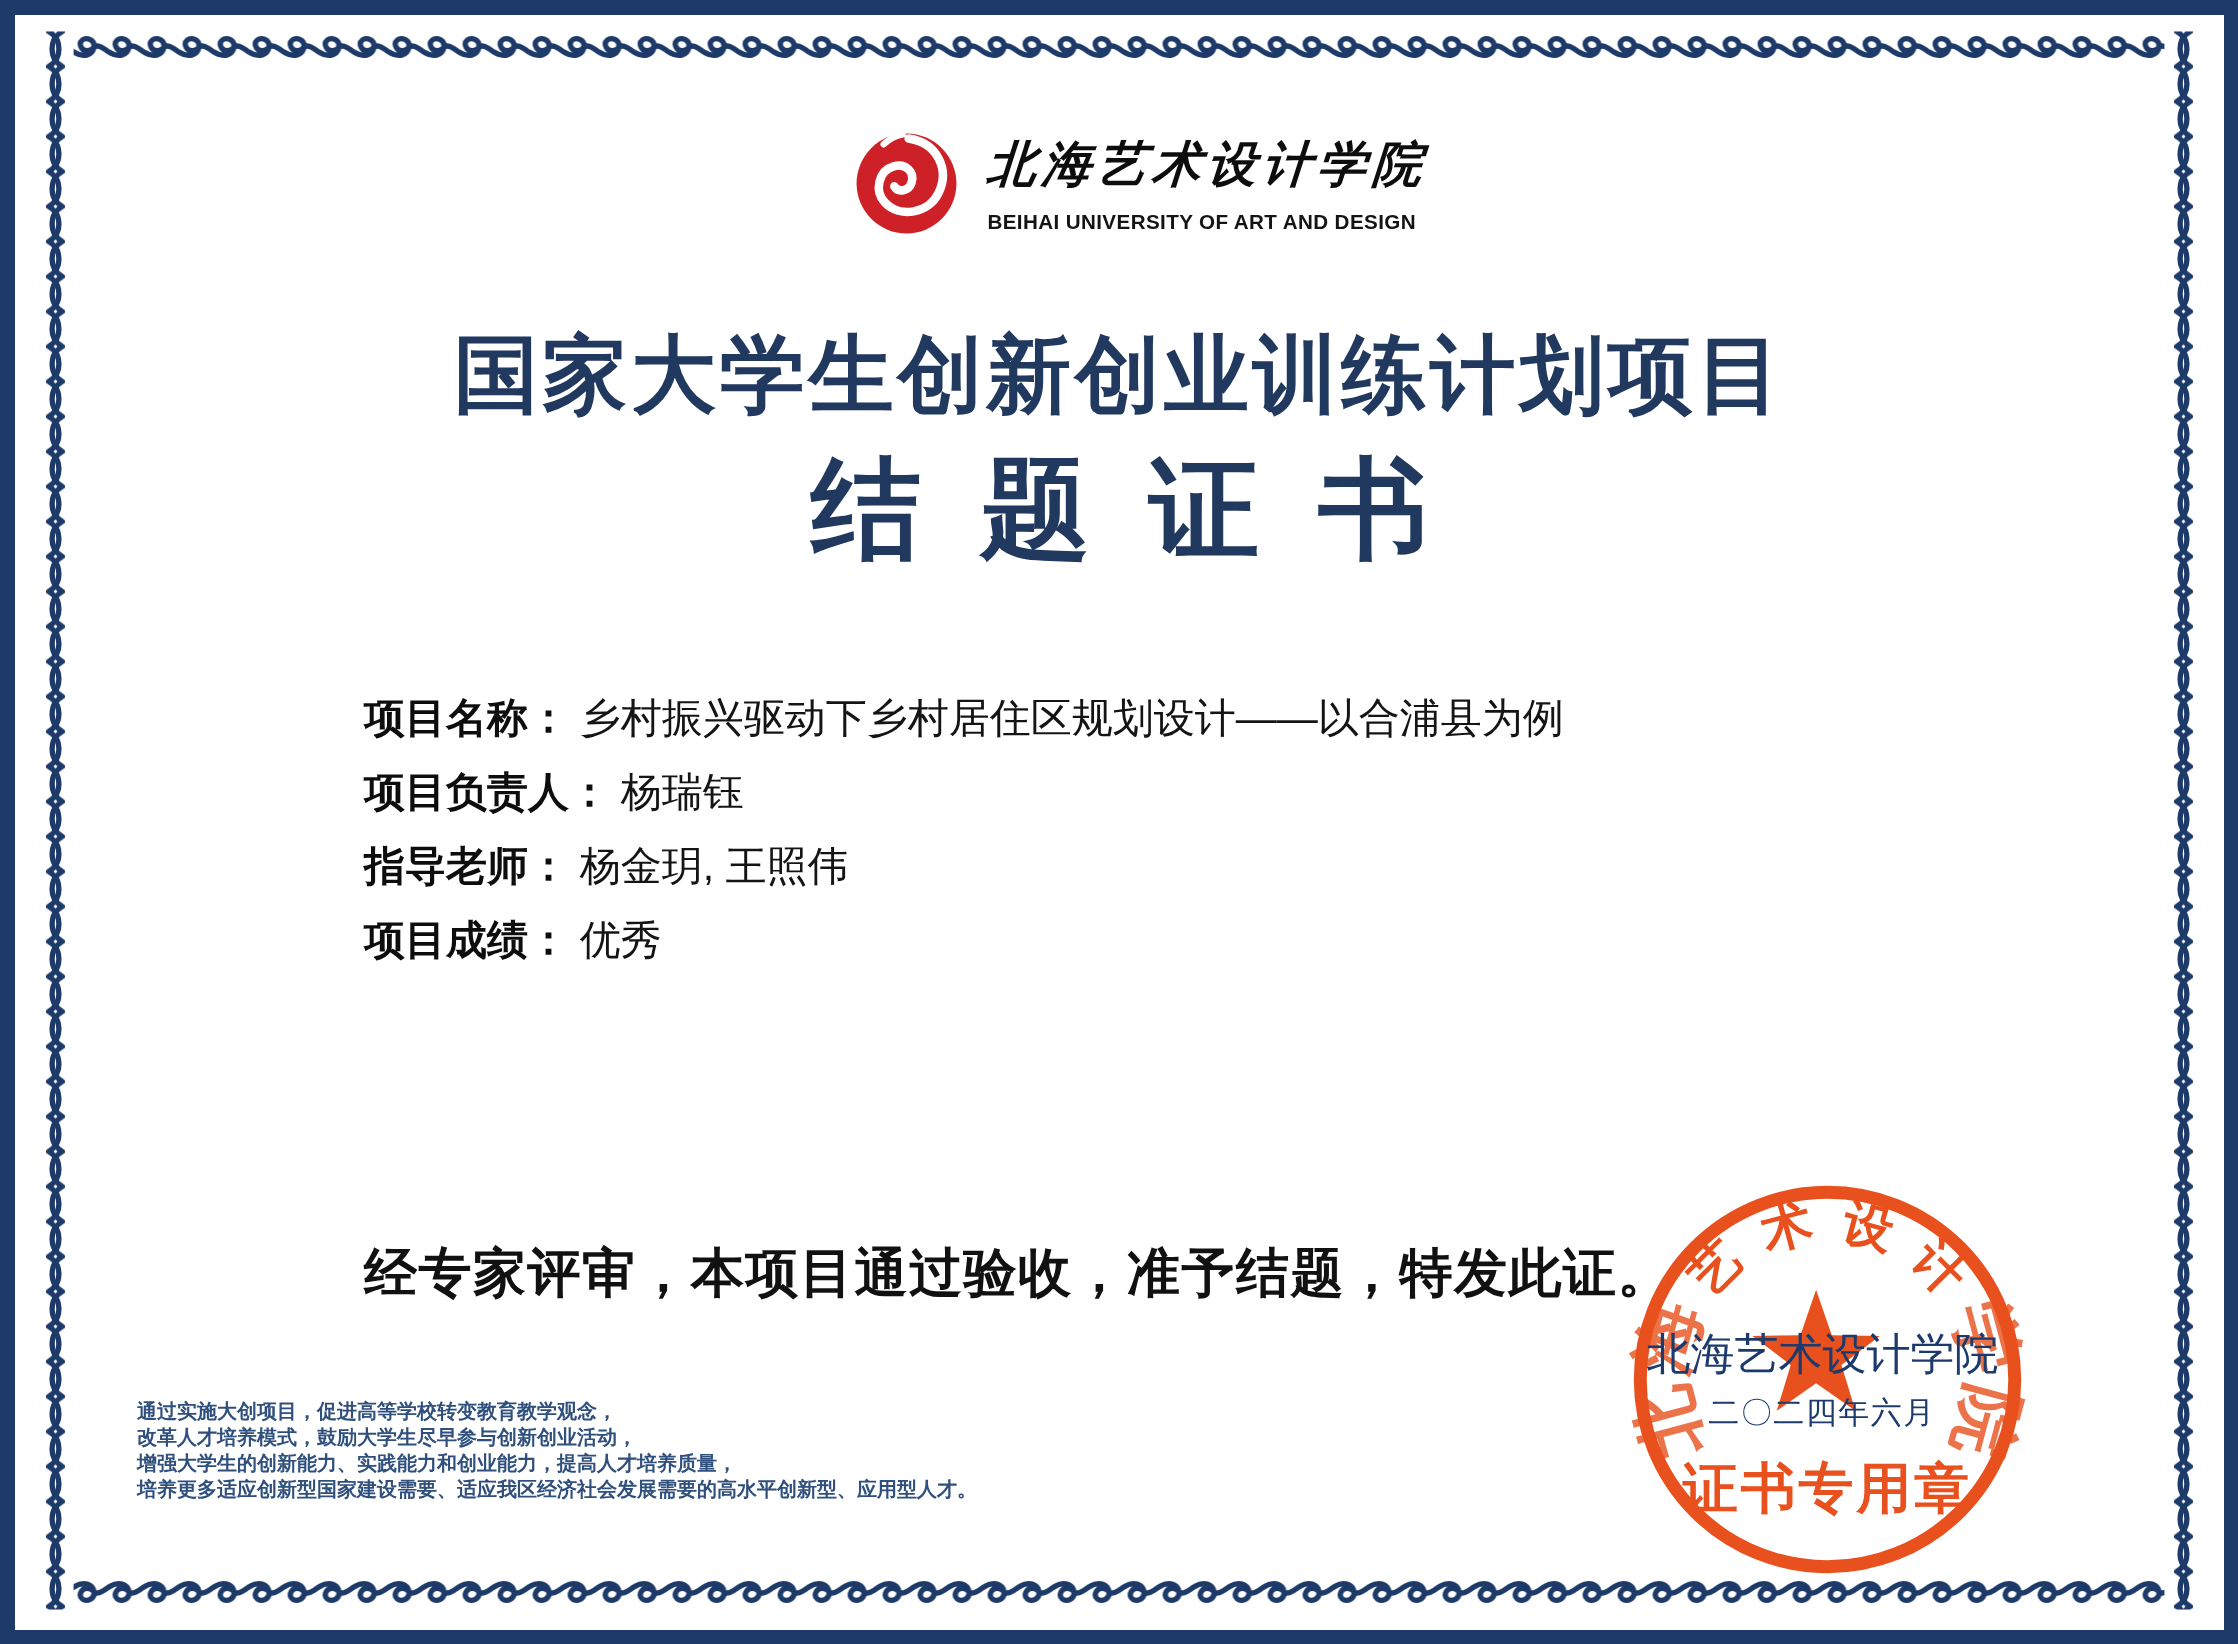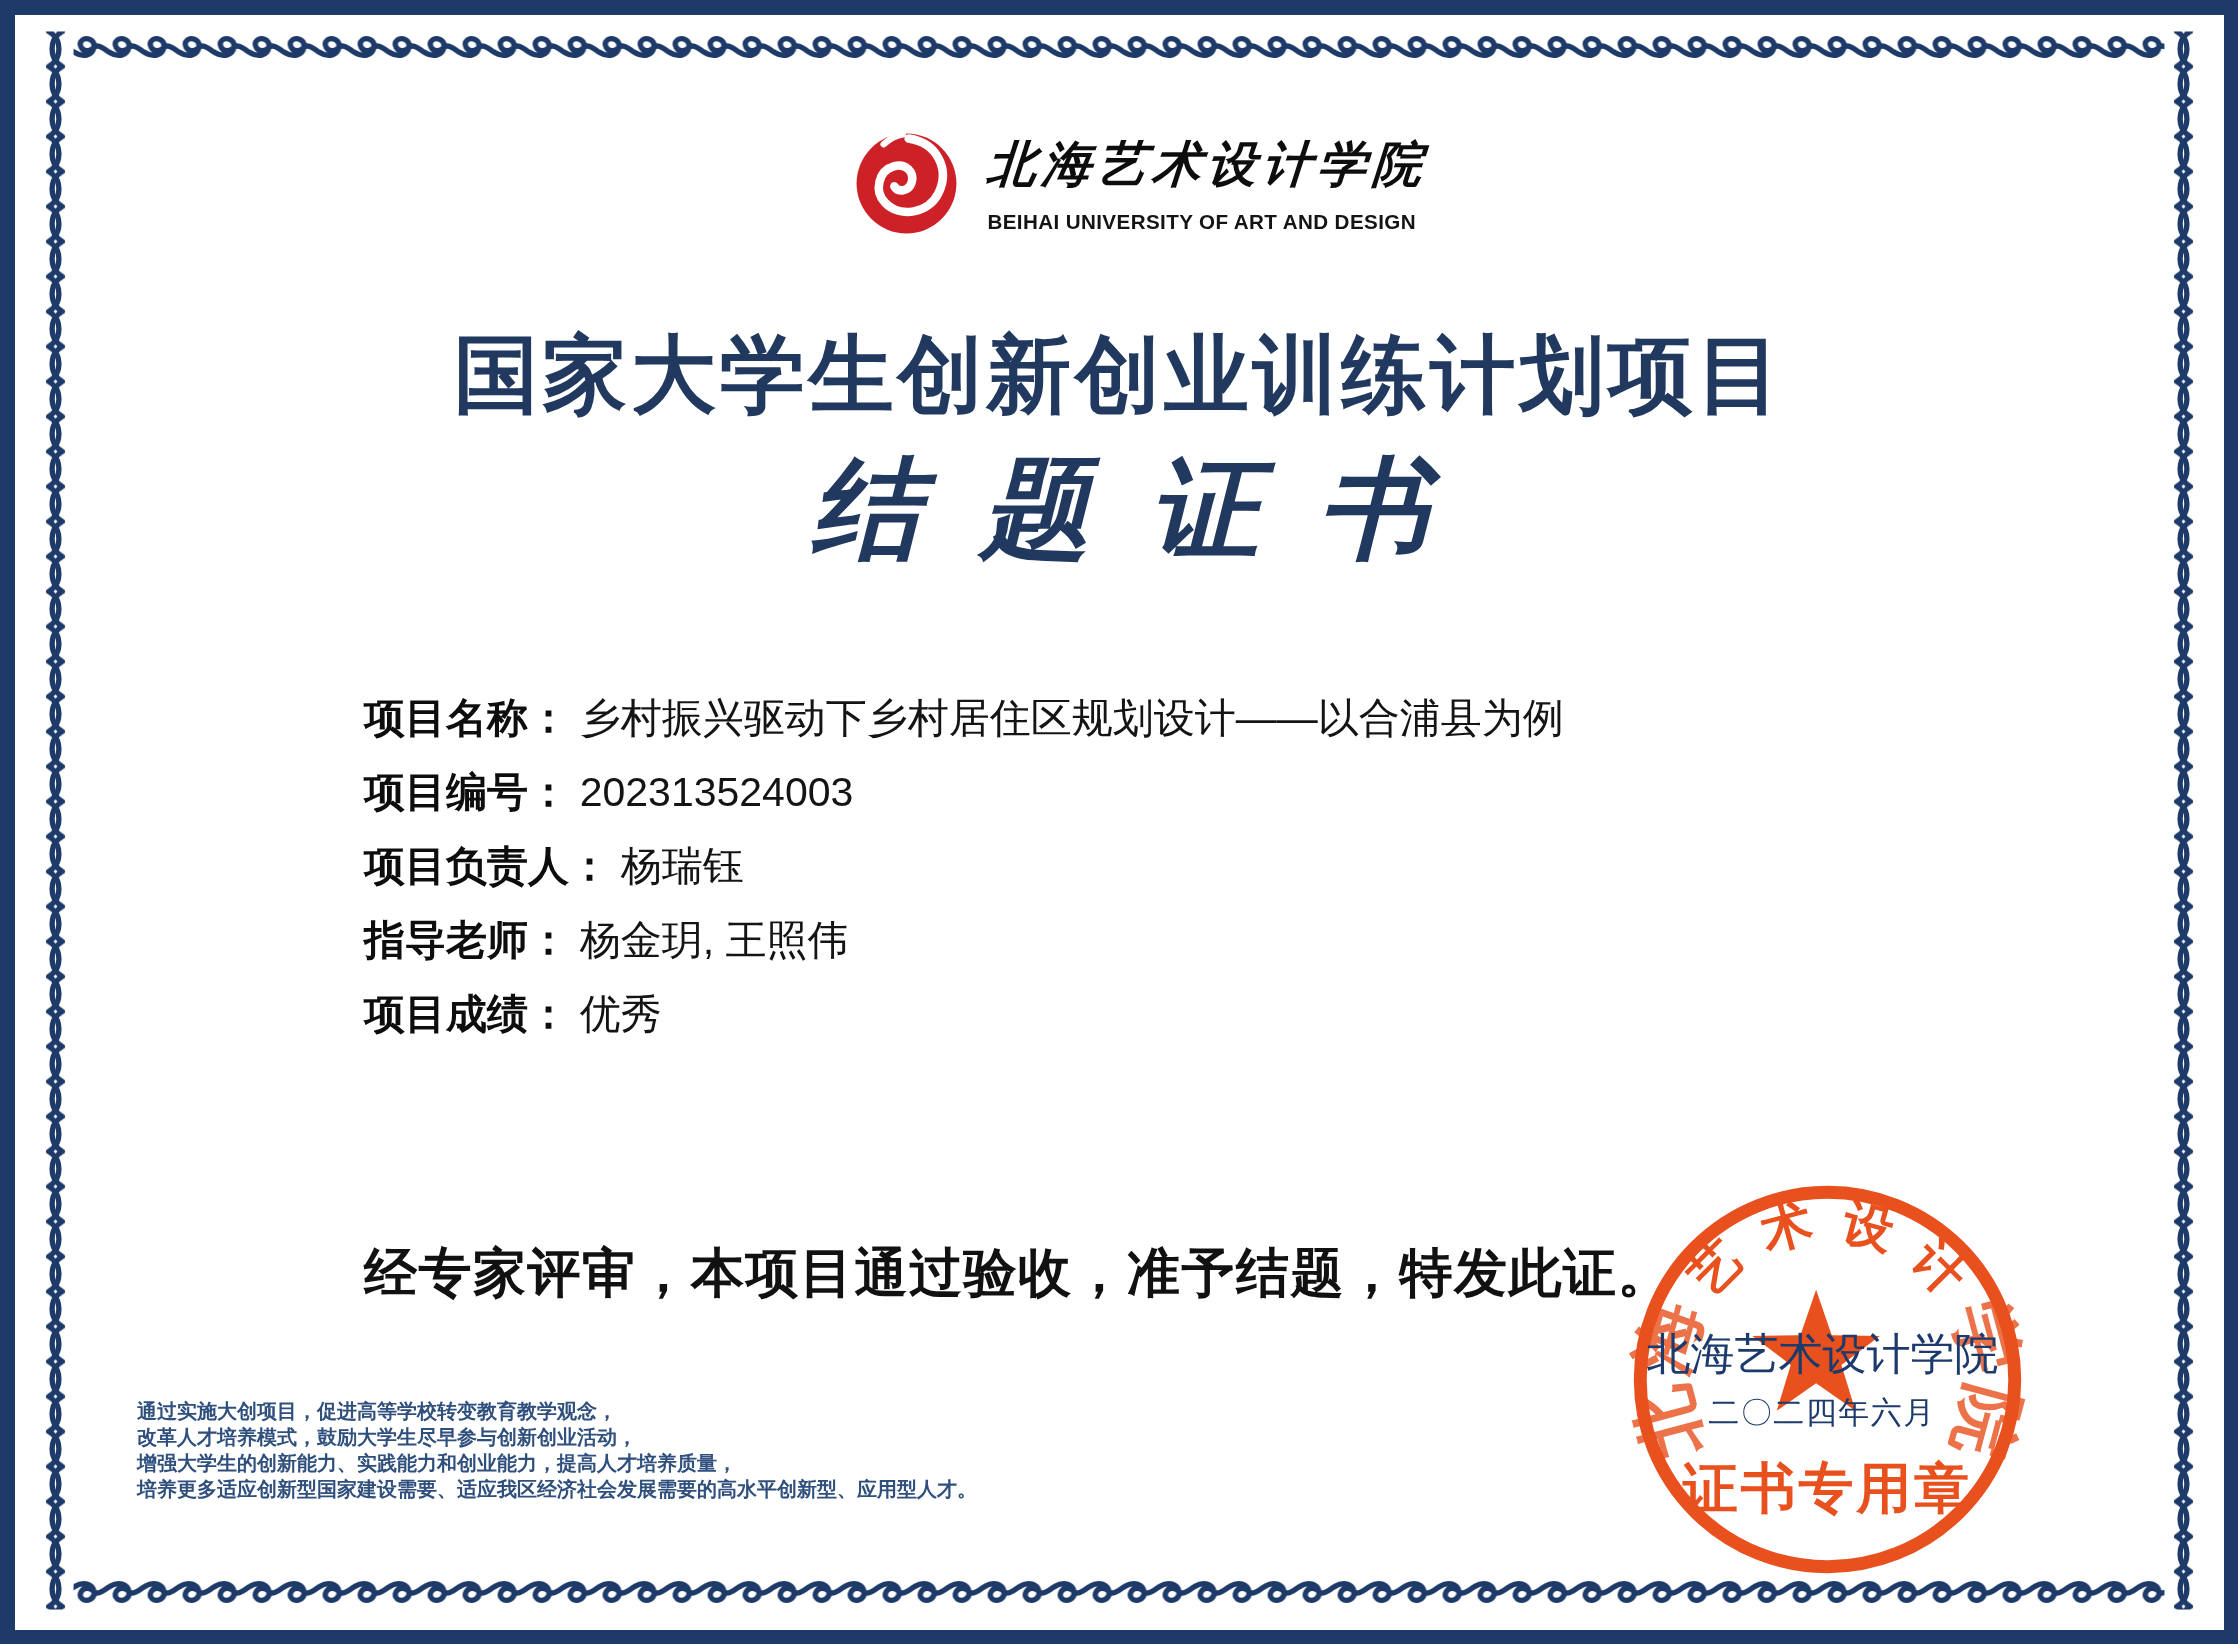--- a/index.html
+++ b/index.html
@@ -16,21 +16,21 @@
   .logo-names{margin-left:27.4px;width:396px;text-align:center;}
   .logo-zh{font-family:"Liberation Serif","DejaVu Serif",serif;font-weight:700;font-style:italic;
     font-size:49px;color:#0d0d0d;letter-spacing:6.1px;white-space:nowrap;transform:skewX(-4deg);}
   .logo-en{margin-top:12px;font-weight:700;font-size:20.6px;color:#141414;letter-spacing:0.4px;white-space:nowrap;}
   
   .title1{position:absolute;left:0;top:318px;width:2239px;text-align:center;
     font-family:"Liberation Serif","DejaVu Serif",serif;font-weight:700;color:#21395f;
     font-size:85px;letter-spacing:3.8px;}
   .title2{position:absolute;left:0;top:436px;width:2239px;text-align:center;
     font-family:"Liberation Serif","DejaVu Serif",serif;font-weight:700;color:#21395f;
-    font-size:110px;letter-spacing:59px;padding-left:59px;box-sizing:border-box;font-style:italic;}
+    font-size:110px;letter-spacing:59px;padding-left:59px;box-sizing:border-box;}
   
   .fields{position:absolute;left:364px;top:691px;width:1447px;}
   .field-row{height:49px;margin-bottom:25px;font-size:41px;color:#141414;white-space:nowrap;}
   .field-label{font-weight:700;color:#0d0d0d;margin-right:10.7px;}
   .field-value{font-weight:500;}
   
   .statement{position:absolute;left:364px;top:1238px;width:1523px;font-size:53px;font-weight:700;
     color:#111111;letter-spacing:1.5px;white-space:nowrap;}
   
   .footnote{position:absolute;left:137px;top:1398px;width:914px;
@@ -101,23 +101,20 @@
 </div>
 
 <div class="title1">国家大学生创新创业训练计划项目</div>
 <div class="title2">结题证书</div>
 
 <div class="fields">
   <div class="field-row">
     <span class="field-label">项目名称：</span><span class="field-value">乡村振兴驱动下乡村居住区规划设计——以合浦县为例</span>
   </div>
   <div class="field-row">
-    <span class="field-label">项目编号：</span><span class="field-value">202313524003</span>
-  </div>
-  <div class="field-row">
     <span class="field-label">项目负责人：</span><span class="field-value">杨瑞钰</span>
   </div>
   <div class="field-row">
     <span class="field-label">指导老师：</span><span class="field-value">杨金玥, 王照伟</span>
   </div>
   <div class="field-row">
     <span class="field-label">项目成绩：</span><span class="field-value">优秀</span>
   </div>
 </div>
 

